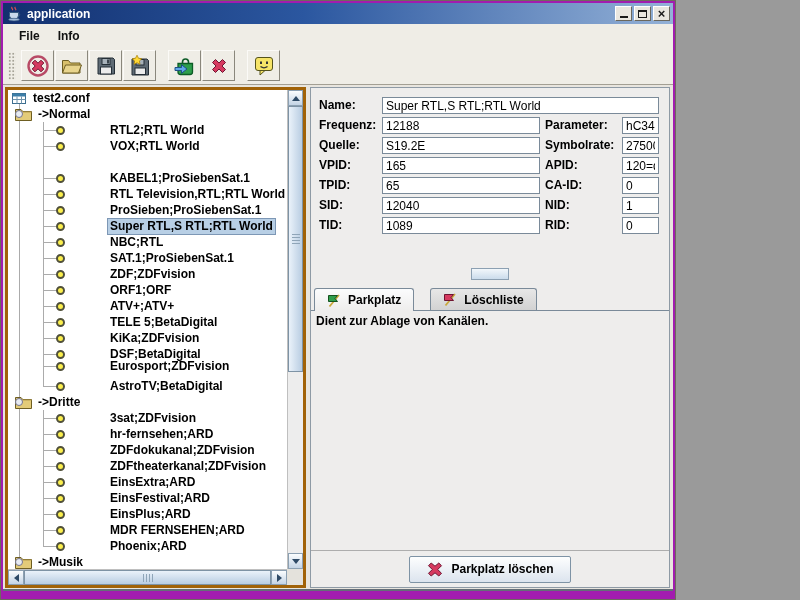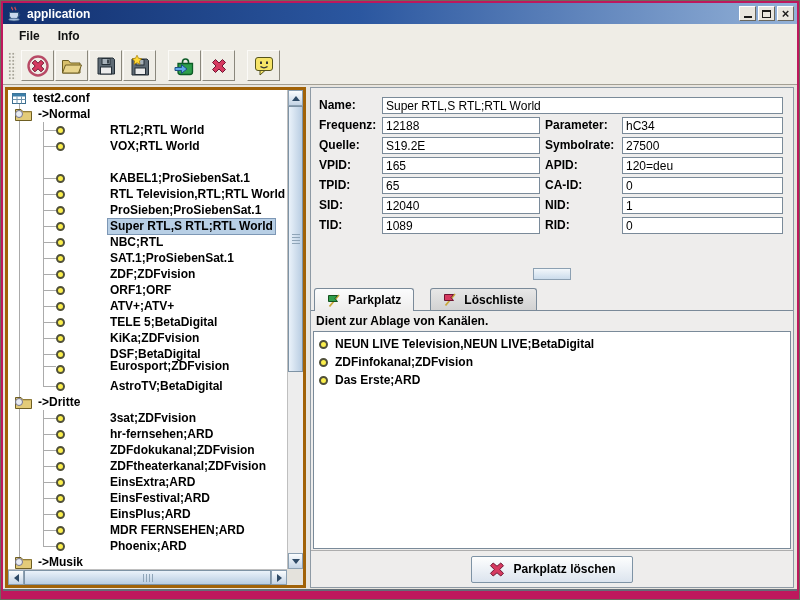--- a/index.html
+++ b/index.html
@@ -1,18 +1,18 @@
 <!DOCTYPE html>
 <html><head>
 <meta charset="utf-8">
 <style>
   * { margin:0; padding:0; box-sizing:border-box; }
   body { background:#9a9a9a; font-family:"Liberation Sans","DejaVu Sans",sans-serif; }
 
-  .window { position:relative; width:800px; height:600px; background:#be185d;
+  .window { position:relative; width:676px; height:600px; background:#a21caf;
             border:1px solid #6E6A5E; overflow:hidden; }
 
   
   .titlebar { position:absolute; left:2px; top:2px; right:2px; height:21px;
     background:linear-gradient(90deg,#12306F 0%,#2B57A0 45%,#93B1D7 100%);
     display:flex; align-items:center; padding:0 3px; gap:5px; }
   .title-text { color:#fff; font-weight:bold; font-size:12px; }
   .win-controls { margin-left:auto; display:flex; gap:2px; }
   .win-btn { width:17px; height:15px; background:#E9E6DF; border:1px solid;
     border-color:#FFFFFF #6B685E #6B685E #FFFFFF; display:flex; align-items:center;
@@ -306,21 +306,21 @@
               <span class="t-label">TELE 5;BetaDigital</span>
             </div>
             <div class="t-row t-child" style="top: 240px;">
               <span class="chan"></span>
               <span class="t-label">KiKa;ZDFvision</span>
             </div>
             <div class="t-row t-child" style="top: 256px;">
               <span class="chan"></span>
               <span class="t-label">DSF;BetaDigital</span>
             </div>
-            <div class="t-row t-child" style="top: 268px; align-items: flex-end;">
+            <div class="t-row t-child" style="top: 268px;">
               <span class="chan"></span>
               <span class="t-label">Eurosport;ZDFvision</span>
             </div>
             <div class="t-row t-child" style="top: 288px;">
               <span class="chan"></span>
               <span class="t-label">AstroTV;BetaDigital</span>
             </div>
             <div class="t-row t-group" style="top: 304px;">
               <span class="knob"></span>
               <span class="tb-ico">
@@ -450,34 +450,20 @@
                 <svg width="15" height="15" viewBox="0 0 15 15">
                   <path d="M2.5 13.5 12 2" stroke="#C9A73B" stroke-width="1.8"></path>
                   <path d="M1.5 2.5h9L8 5.5l2.5 3h-9z" fill="#D63A60" stroke="#6E1430"></path>
                 </svg>
               </span>
               <span>Löschliste</span>
             </div>
           </div>
         <div class="tab-body">
           <div class="tab-header">Dient zur Ablage von Kanälen.</div>
-          <div class="park-list" id="parklist">
-              <div class="park-item">
-                <span class="chan"></span>
-                <span>NEUN LIVE Television,NEUN LIVE;BetaDigital</span>
-              </div>
-              <div class="park-item">
-                <span class="chan"></span>
-                <span>ZDFinfokanal;ZDFvision</span>
-              </div>
-              <div class="park-item">
-                <span class="chan"></span>
-                <span>Das Erste;ARD</span>
-              </div>
-            </div>
           <div class="button-strip">
             <button class="park-delete-btn">
               <span class="tb-ico" id="park-x">
                   <svg width="18" height="17" viewBox="0 0 18 17">
                     <path d="M2.5 4.7 5.2 2l3.8 3.2L12.8 2l2.7 2.7L11.7 8.5l3.8 3.8-2.7 2.7L9 11.8 5.2 15l-2.7-2.7 3.8-3.8z" fill="#D63A60" stroke="#6E1430"></path>
                   </svg>
                 </span>
               <span>Parkplatz löschen</span>
             </button>
           </div>

